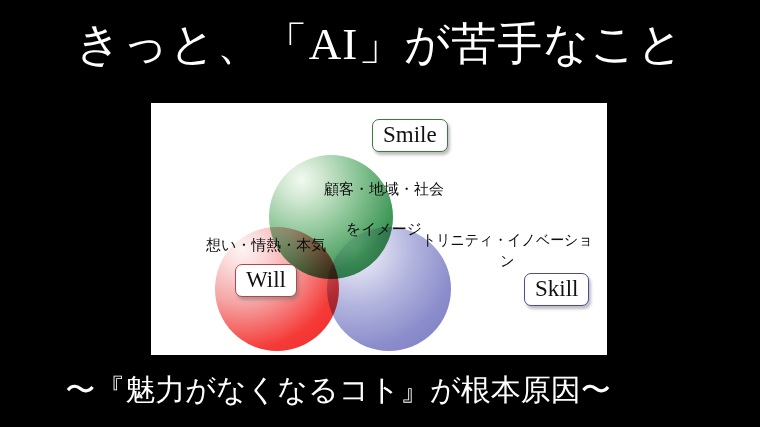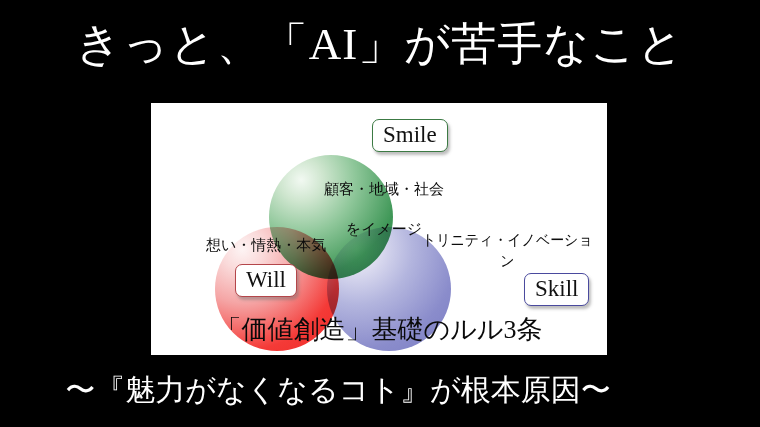--- a/index.html
+++ b/index.html
@@ -211,19 +211,18 @@
     <div class="annotation" id="ann-skill">
       <span class="line-2">トリニティ・イノベーション</span>
     </div>
 
     <div class="venn-label" id="label-smile">Smile</div>
 
     <div class="venn-label" id="label-will">Will</div>
 
     <div class="venn-label" id="label-skill">Skill</div>
 
-    <div id="diagram-caption">「価値創造」基礎のルル3条</div>
 
   </div>
 
   <div id="slide-subtitle">〜『魅力がなくなるコト』が根本原因〜</div>
 
 </div>
 
 </body></html>

